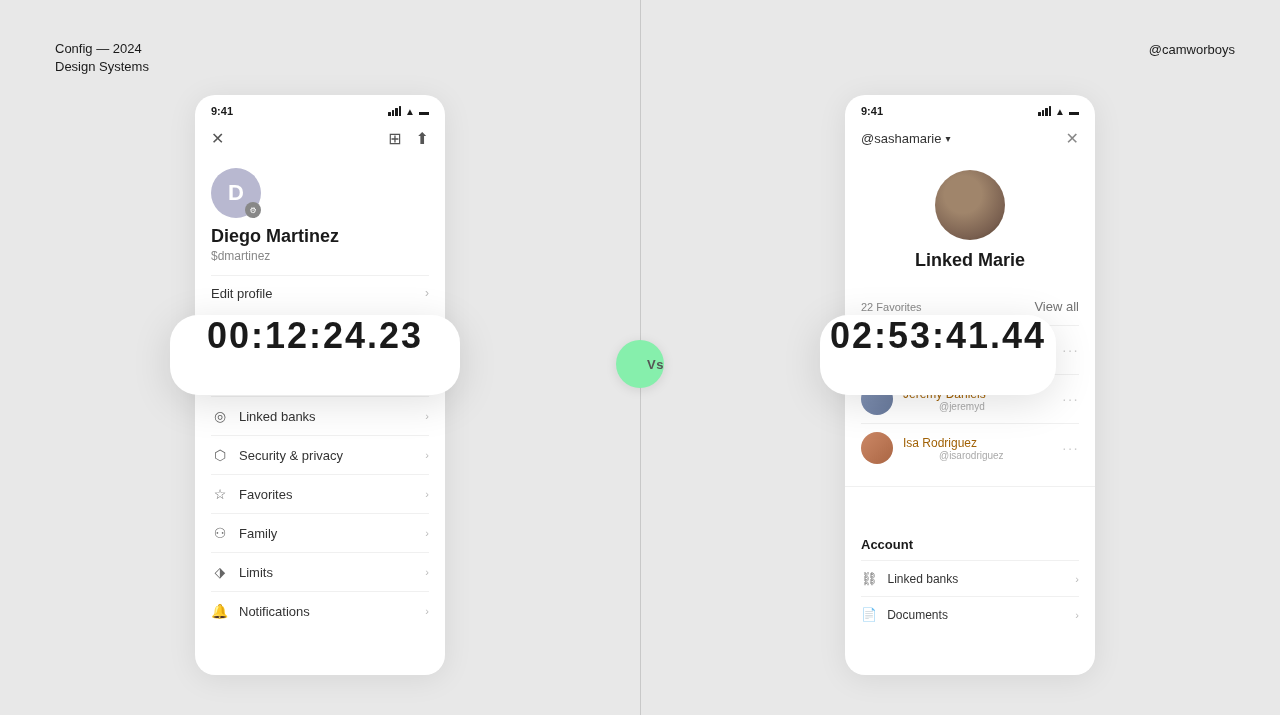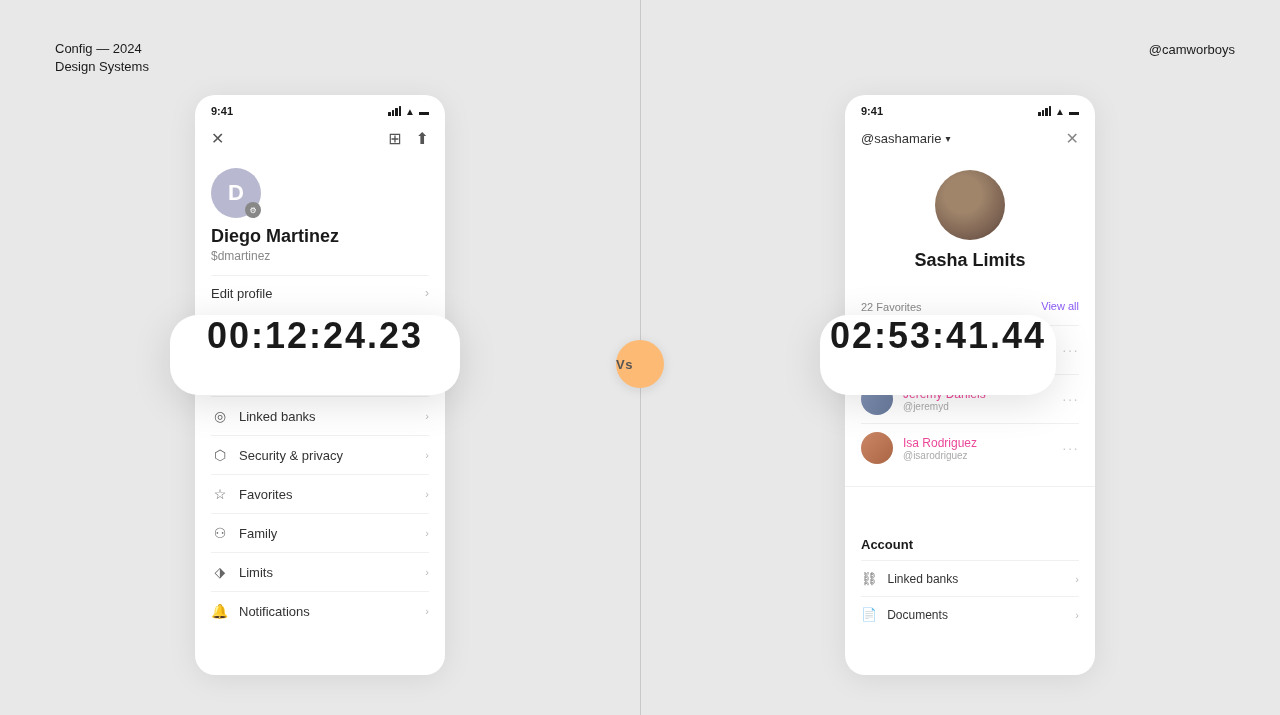--- a/index.html
+++ b/index.html
@@ -254,22 +254,22 @@
       justify-content: space-between;
       align-items: center;
       margin-bottom: 10px;
     }
     .fav-count {
       font-size: 11px;
       color: #888;
       margin-right: 4px;
     }
     .view-all {
-      font-size: 11px;
-      color: #8b5cf6;
+      font-size: 13px;
+      color: #737373;
       cursor: pointer;
     }
     .fav-item {
       display: flex;
       align-items: center;
       justify-content: space-between;
       padding: 8px 0;
       border-top: 1px solid #f0f0f0;
     }
     .fav-item-left {
@@ -286,25 +286,26 @@
     .fav-avatar-1 { background: linear-gradient(135deg, #d4a574, #b8845a); }
     .fav-avatar-2 { background: linear-gradient(135deg, #8899bb, #667799); }
     .fav-avatar-3 { background: linear-gradient(135deg, #cc8866, #aa6644); }
     .fav-info {
       display: flex;
       flex-direction: column;
     }
     .fav-name {
       font-size: 12px;
       font-weight: 500;
-      color: #ec4899;
+      color: #a16207;
     }
     .fav-handle {
       font-size: 10px;
       color: #aaa;
+      margin-left: 36px;
     }
     .fav-more {
       color: #ccc;
       font-size: 14px;
       letter-spacing: 1px;
     }
 
     
     .account-section {
       padding: 10px 16px;
@@ -375,25 +376,25 @@
       font-variant-numeric: tabular-nums;
     }
 
     
     .vs-badge {
       position: absolute;
       left: 616px;
       top: 340px;
       width: 48px;
       height: 48px;
-      background: #fdba74;
+      background: #86efac;
       border-radius: 50%;
       display: flex;
       align-items: center;
-      justify-content: flex-start;
+      justify-content: flex-end;
       z-index: 30;
       box-shadow: 0 2px 12px rgba(0,0,0,0.1);
     }
     .vs-text {
       font-size: 13px;
       font-weight: 600;
       color: #555;
       letter-spacing: 0.5px;
     }
 
@@ -553,21 +554,21 @@
       <span>@sashamarie</span>
       <span style="font-size:10px">▾</span>
     </div>
     <span class="close-btn">✕</span>
   </div>
 
   <div class="right-profile">
     <div class="right-avatar">
       <div class="right-avatar-img"></div>
     </div>
-    <div class="right-name">Sasha Limits</div>
+    <div class="right-name">Linked Marie</div>
   </div>
 
   <div class="favorites-section">
     <div class="favorites-header">
       <span>
         <span class="fav-count">22 Favorites</span>
       </span>
       <span class="view-all">View all</span>
     </div>
 

